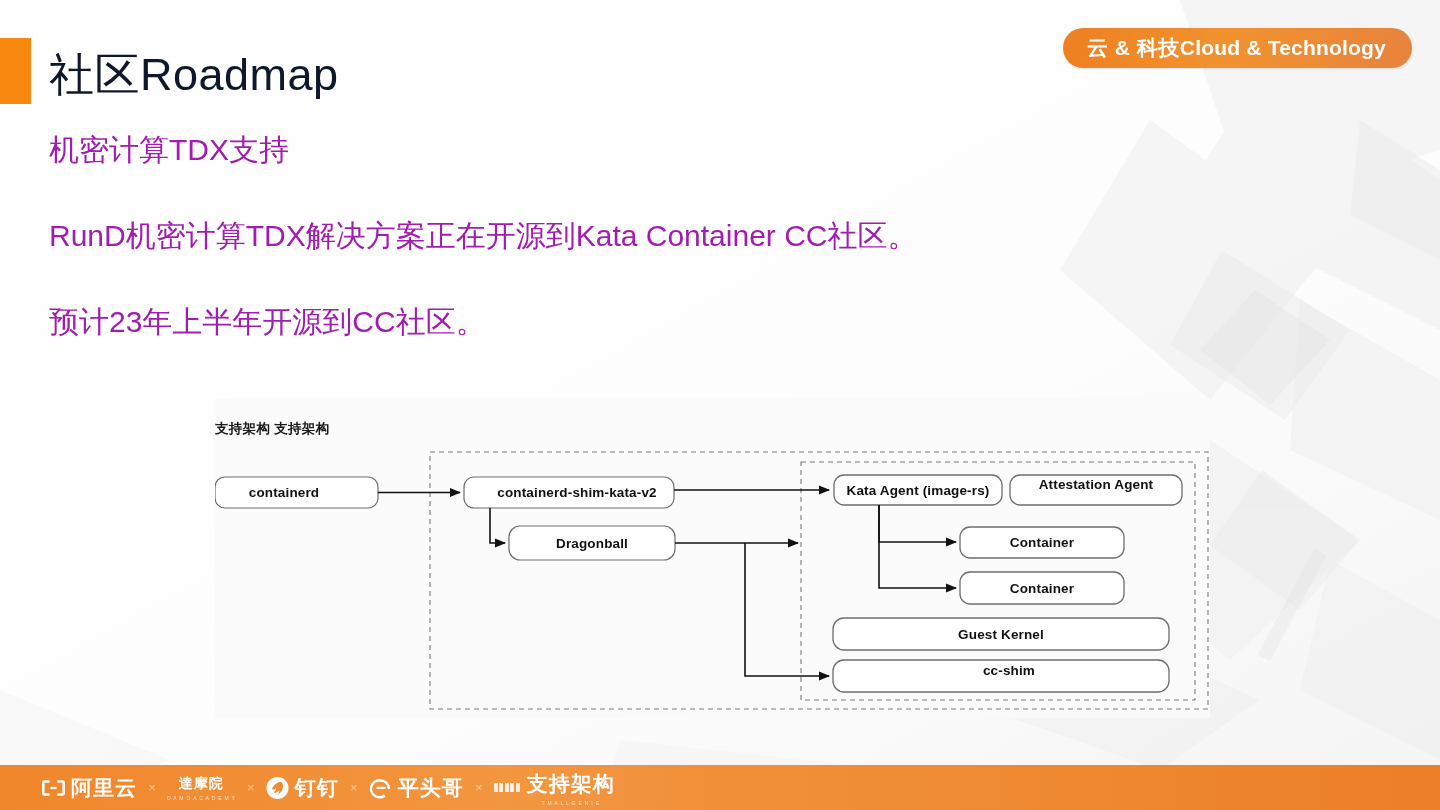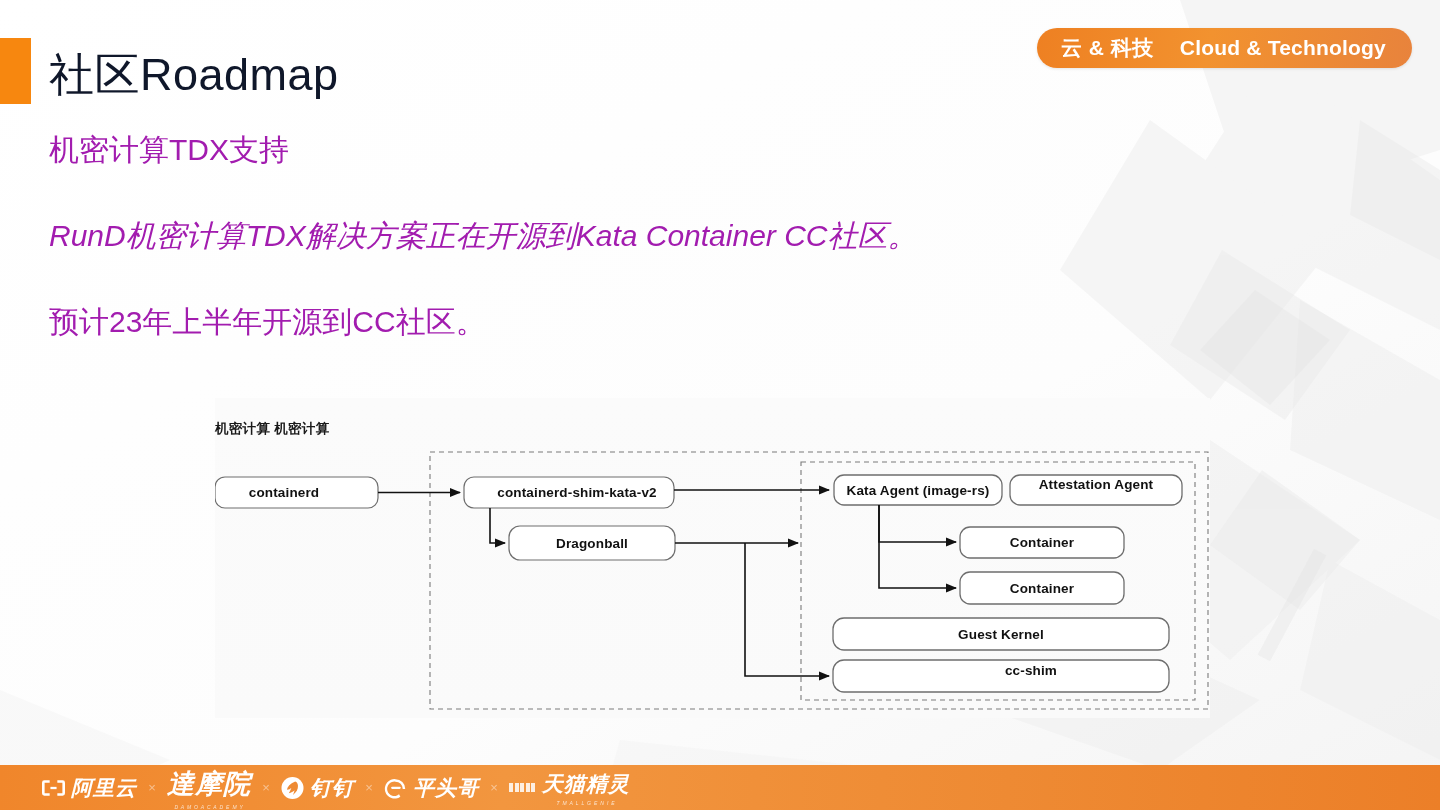--- a/index.html
+++ b/index.html
@@ -20,37 +20,37 @@
     background:#F7870F; z-index:3;
   }
   #page-title {
     position:absolute; left:49px; top:48px; z-index:3;
     font-size:45px; line-height:1.18; color:#0f172a; font-weight:400;
     letter-spacing:.5px; white-space:nowrap;
   }
   #brand-badge {
     position:absolute; right:28px; top:28px; z-index:3;
     height:40px; padding:0 26px 0 24px;
-    display:flex; align-items:center; gap:26px;
+    display:flex; align-items:center; gap:0;
     border-radius:20px;
     background:linear-gradient(100deg,#EE8022 0%,#F2922F 46%,#E8833C 100%);
     box-shadow:0 1px 3px rgba(0,0,0,.10);
     color:#ffffff; white-space:nowrap;
   }
   #brand-badge .cn { font-size:21px; font-weight:700; letter-spacing:.5px; }
   #brand-badge .en { font-size:21px; font-weight:700; letter-spacing:.2px; }
 
   
   .body-line {
     position:absolute; left:49px; z-index:3;
     font-size:30px; color:#a21caf; font-weight:400;
     line-height:1.25; white-space:nowrap;
   }
   #body-line-0 { top:131px; }
-  #body-line-1 { top:217px;font-style:italic; }
+  #body-line-1 { top:217px; }
   #body-line-2 { top:303px; }
 
   
   #diagram {
     position:absolute; left:215px; top:398px;
     width:995px; height:320px; z-index:2;
     background:linear-gradient(180deg,#FBFBFB 0%,#FAFAFA 100%);
   }
   #diagram-svg { position:absolute; inset:0; width:100%; height:100%; }
 
@@ -66,25 +66,25 @@
     white-space:nowrap;
   }
 
   
   #footer {
     position:absolute; left:0; bottom:0; width:1440px; height:45px; z-index:4;
     background:linear-gradient(92deg,#F0862B 0%,#F2963F 35%,#EE8A33 70%,#EC7F28 100%);
     display:flex; align-items:center; padding-left:42px; gap:0;
   }
   .logo {
-    display:flex; align-items:center; color:#ffffff; white-space:nowrap;font-style:italic;
+    display:flex; align-items:center; color:#ffffff; white-space:nowrap;
   }
   .logo-sep { width:30px; text-align:center; color:rgba(255,255,255,.45); font-size:13px; }
   .logo-cn { font-size:21px; font-weight:700; letter-spacing:1px; }
-  .logo-cn.serif { font-family:"Liberation Serif","DejaVu Serif",serif; font-size:27px;text-align:center; }
+  .logo-cn.serif { font-family:"Liberation Serif","DejaVu Serif",serif; font-size:14px;text-align:center; }
   .logo-sub { font-size:5px; letter-spacing:.8px; color:rgba(255,255,255,.75); margin-top:2px; }
   .logo-stack { display:flex; flex-direction:column; align-items:center; }
   .mark {
     width:23px; height:23px; margin-right:6px;
     display:flex; align-items:center; justify-content:center;
   }
   .tm-grid { display:grid; grid-template-columns:repeat(5,4px); gap:1.5px; margin-right:7px; }
   .tm-grid i { display:block; width:4px; height:9px; background:rgba(255,255,255,.85); }
 </style>
 </head>
@@ -129,21 +129,21 @@
 
 <div id="brand-badge">
   <span class="cn">云 &amp; 科技</span>
   <span class="en">Cloud &amp; Technology</span>
 </div>
 
 <div class="body-line" id="body-line-0">机密计算TDX支持</div>
 <div class="body-line" id="body-line-1">RunD机密计算TDX解决方案正在开源到Kata Container CC社区。</div>
 <div class="body-line" id="body-line-2">预计23年上半年开源到CC社区。</div>
 
-<div id="diagram-title">机密计算 机密计算</div>
+<div id="diagram-title">支持架构 支持架构</div>
 
 <div id="diagram">
   <svg id="diagram-svg" viewBox="0 0 995 320">
     <defs>
       <marker id="arw" viewBox="0 0 10 10" refX="9" refY="5" markerWidth="7" markerHeight="7" orient="auto-start-reverse">
         <path d="M 0 1 L 10 5 L 0 9 z" fill="#111111"></path>
       </marker>
     </defs>
 
     <rect x="215" y="54" width="778" height="257" fill="none" stroke="#7a7a7a" stroke-width="1.1" stroke-dasharray="5 4"></rect>
@@ -175,21 +175,21 @@
   </svg>
 
   <div class="node-label" style="left:0px;   top:79px;  width:138px; height:31px;">containerd</div>
   <div class="node-label" style="left:249px; top:79px;  width:210px; height:31px;margin-left:8px;">containerd-shim-kata-v2</div>
   <div class="node-label" style="left:294px; top:128px; width:166px; height:34px;">Dragonball</div>
   <div class="node-label" style="left:619px; top:77px;  width:168px; height:30px;">Kata Agent (image-rs)</div>
   <div class="node-label" style="left:795px; top:77px;  width:172px; height:18px;">Attestation Agent</div>
   <div class="node-label" style="left:745px; top:129px; width:164px; height:31px;">Container</div>
   <div class="node-label" style="left:745px; top:174px; width:164px; height:32px;">Container</div>
   <div class="node-label" style="left:618px; top:220px; width:336px; height:32px;">Guest Kernel</div>
-  <div class="node-label" style="left:648px; top:262px; width:336px; height:20px;">cc-shim</div>
+  <div class="node-label" style="left:626px; top:262px; width:336px; height:20px;">cc-shim</div>
 </div>
 
 <div id="footer">
 
   <div class="logo">
     <span class="mark">
       <svg viewBox="0 0 30 22" width="30" height="22">
         <path d="M10 1 L3 1 A3 3 0 0 0 0 4 L0 18 A3 3 0 0 0 3 21 L10 21 L10 18 L3.4 18 L3.4 4 L10 4 Z" fill="#fff"></path>
         <path d="M20 1 L27 1 A3 3 0 0 1 30 4 L30 18 A3 3 0 0 1 27 21 L20 21 L20 18 L26.6 18 L26.6 4 L20 4 Z" fill="#fff"></path>
         <rect x="11" y="9.5" width="8" height="3" fill="#fff"></rect>
@@ -233,18 +233,18 @@
 
   <div class="logo">
     <span class="tm-grid">
       <i></i>
         <i></i>
         <i></i>
         <i></i>
         <i></i>
     </span>
     <span class="logo-stack">
-      <span class="logo-cn">天猫精灵</span>
+      <span class="logo-cn">支持架构</span>
       <span class="logo-sub">T M A L L  G E N I E</span>
     </span>
   </div>
 
 </div>
 
 </body></html>

